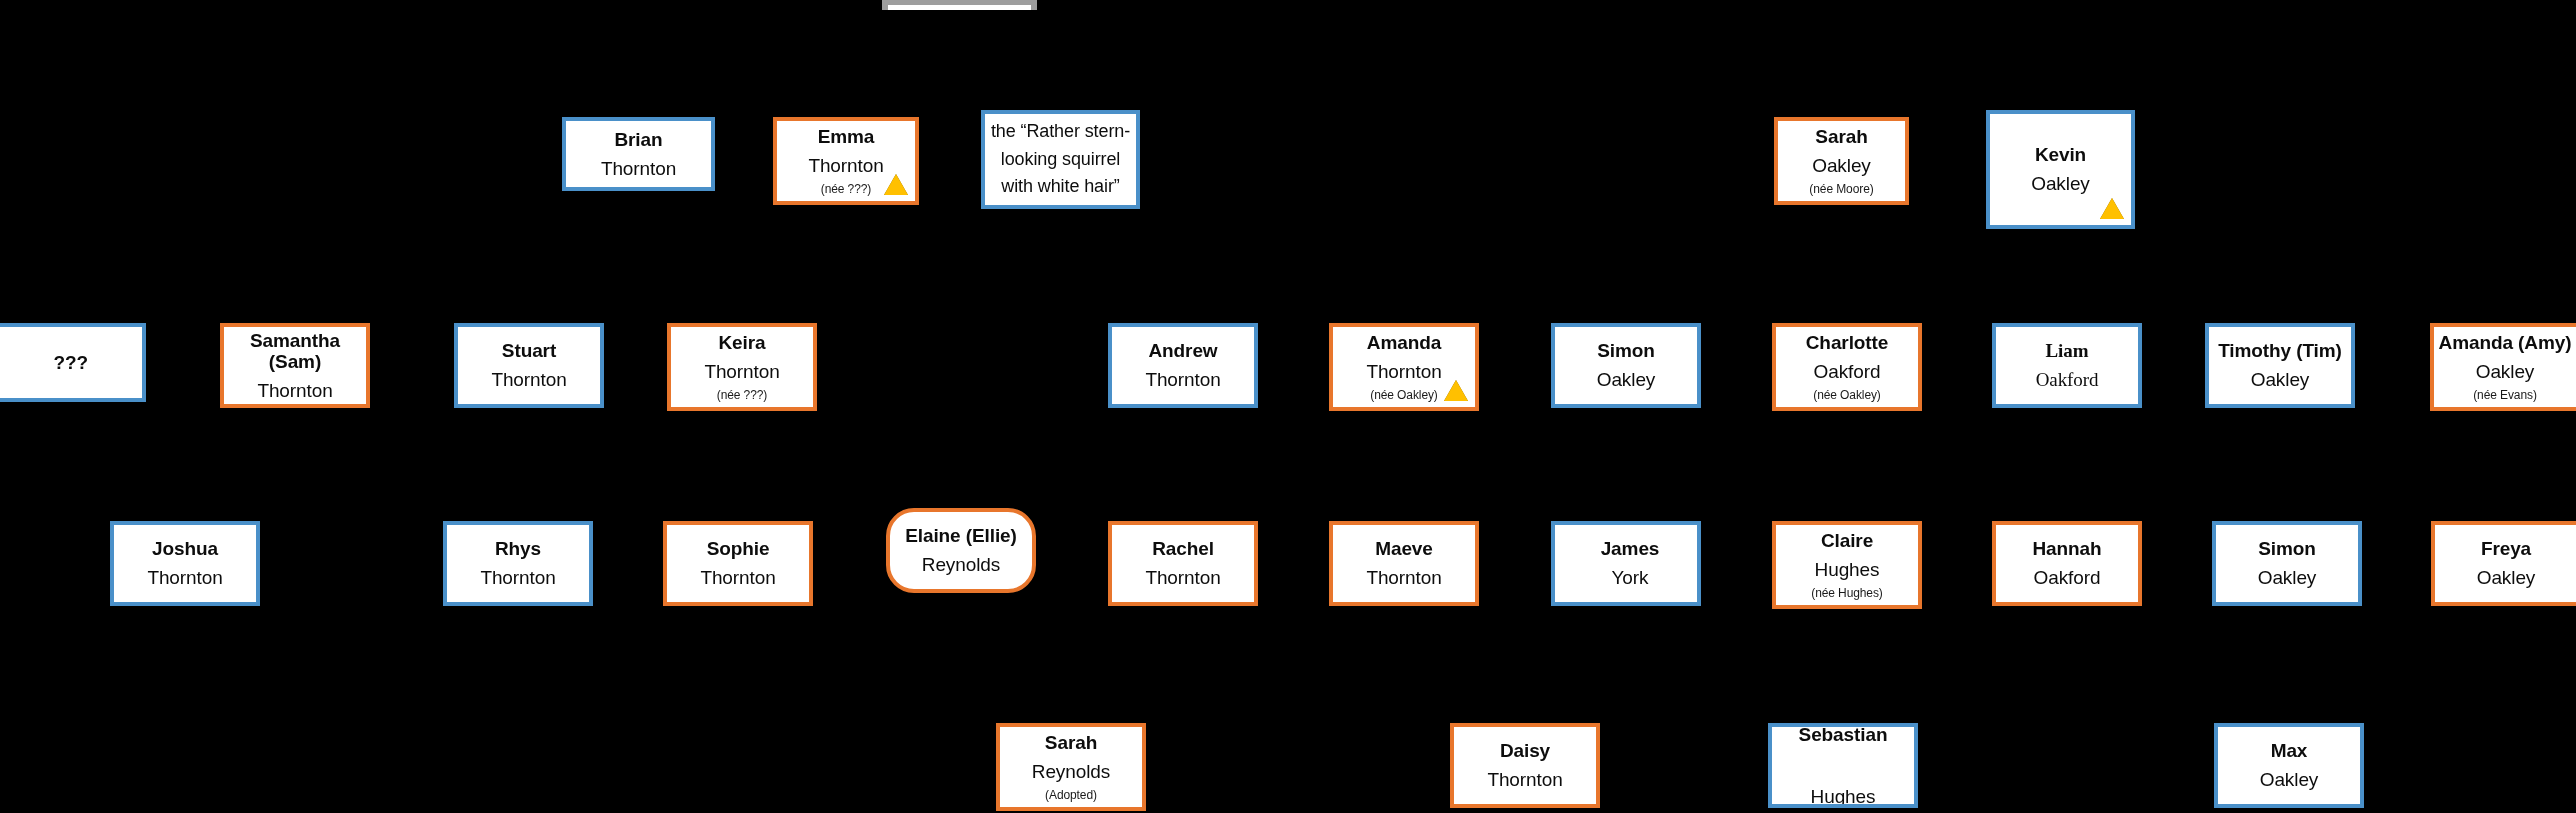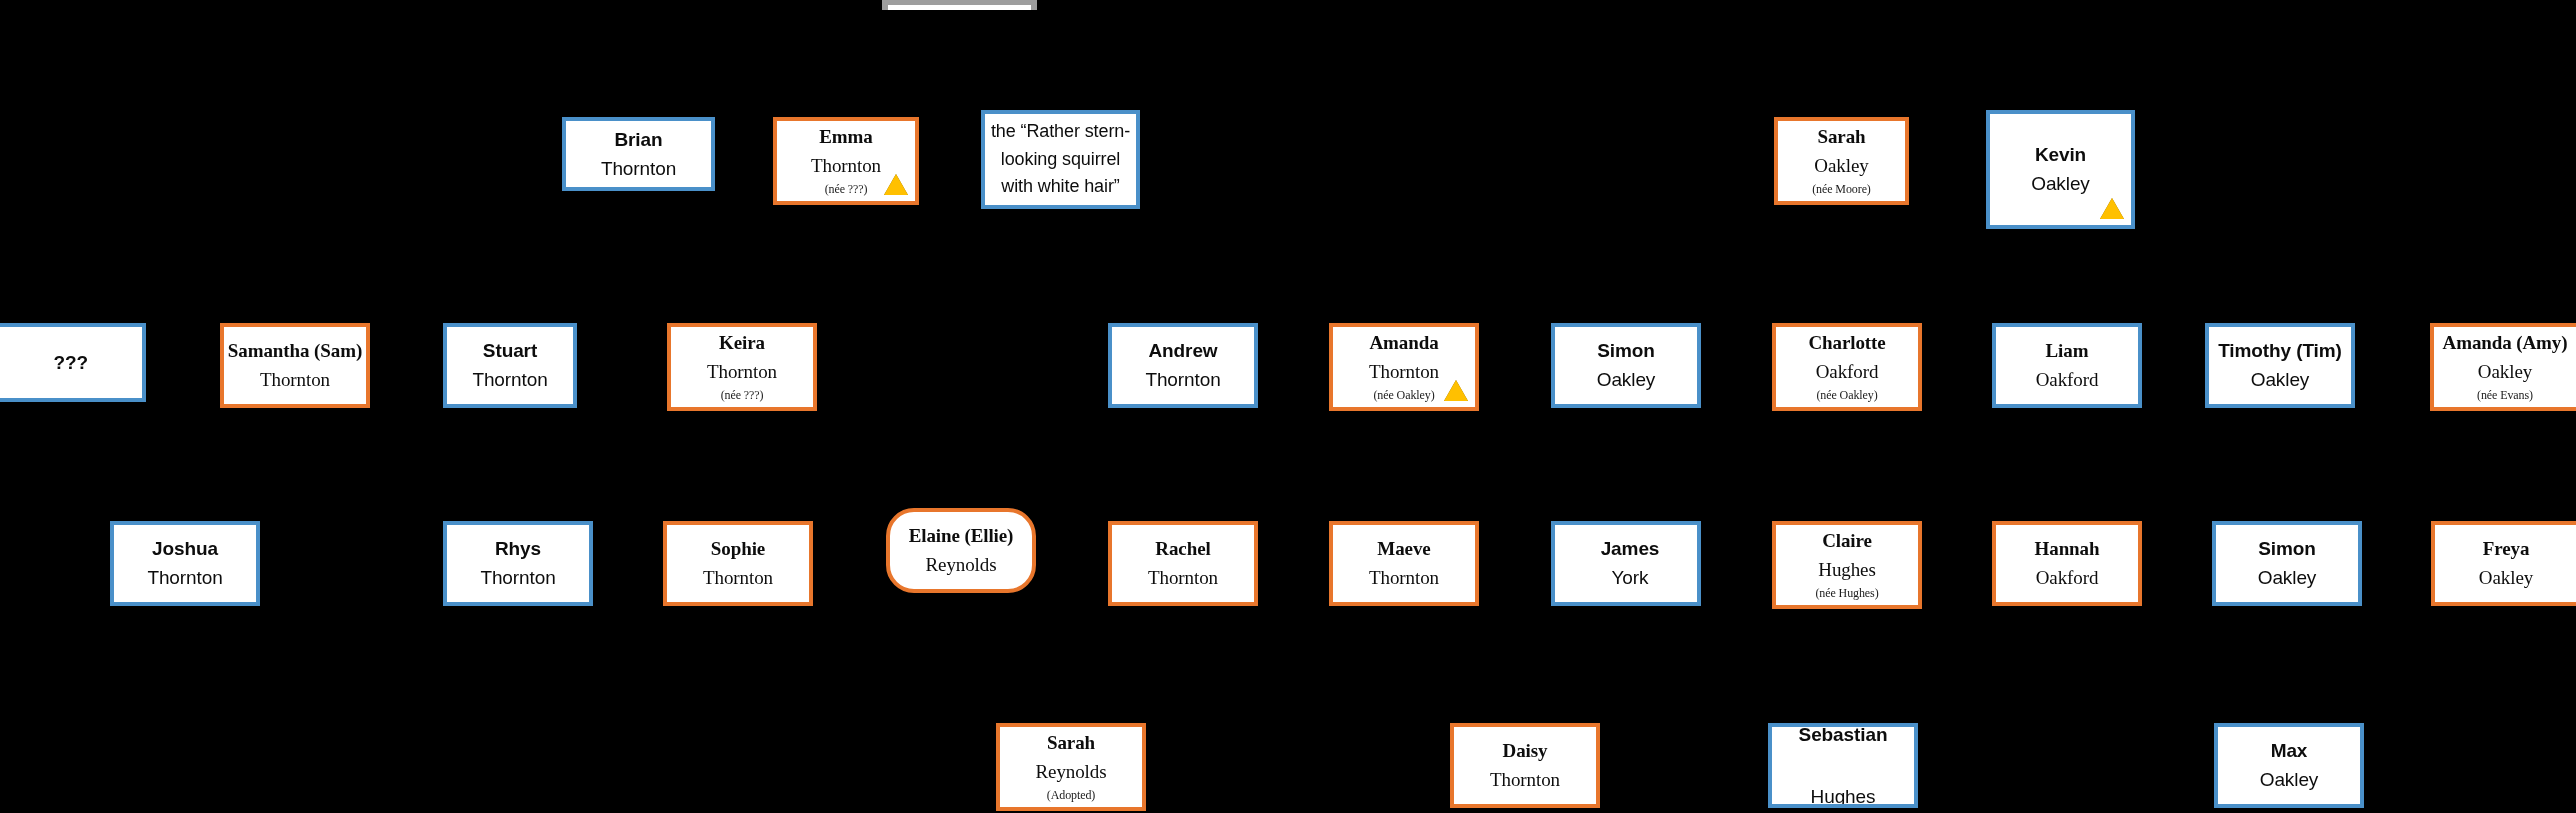--- a/index.html
+++ b/index.html
@@ -36,21 +36,21 @@
     background: #ffffff;
     box-sizing: border-box;
     display: flex;
     flex-direction: column;
     align-items: center;
     justify-content: center;
     text-align: center;
     overflow: hidden;
   }
   .node.blue  { border: 4.9px solid #4A90C9; }
-  .node.orange{ border: 4.9px solid #E8762C; font-family: Liberation Serif, serif; }
+  .node.orange{ border: 4.9px solid #E8762C; }
 
   .node .given {
     font-weight: bold;
     color: #0d0d0d;
     font-size: 19px;
     line-height: 1.12;
     letter-spacing: -0.1px;
   }
   .node .family {
     color: #0d0d0d;
@@ -123,21 +123,21 @@
         <div class="family">Oakley</div>
         <div class="warn-icon"></div>
       </div>
       <div class="node blue" style="left: -4.2px; top: 323px; width: 150px; height: 79px;">
         <div class="given">???</div>
       </div>
       <div class="node orange" style="left: 220px; top: 323px; width: 150px; height: 85px;">
         <div class="given">Samantha (Sam)</div>
         <div class="family">Thornton</div>
       </div>
-      <div class="node blue" style="left: 443px; top: 323px; width: 134px; height: 85px;">
+      <div class="node blue" style="left: 454px; top: 323px; width: 150px; height: 85px;">
         <div class="given">Stuart</div>
         <div class="family">Thornton</div>
       </div>
       <div class="node orange" style="left: 667px; top: 323px; width: 150px; height: 88px;">
         <div class="given">Keira</div>
         <div class="family">Thornton</div>
         <div class="note">(née ???)</div>
       </div>
       <div class="node blue" style="left: 1108px; top: 323px; width: 150px; height: 85px;">
         <div class="given">Andrew</div>

